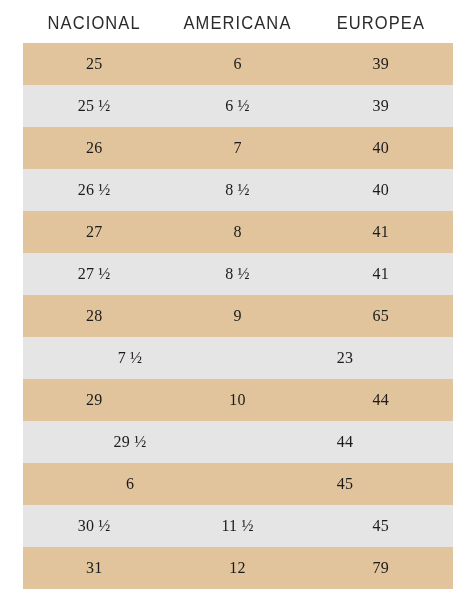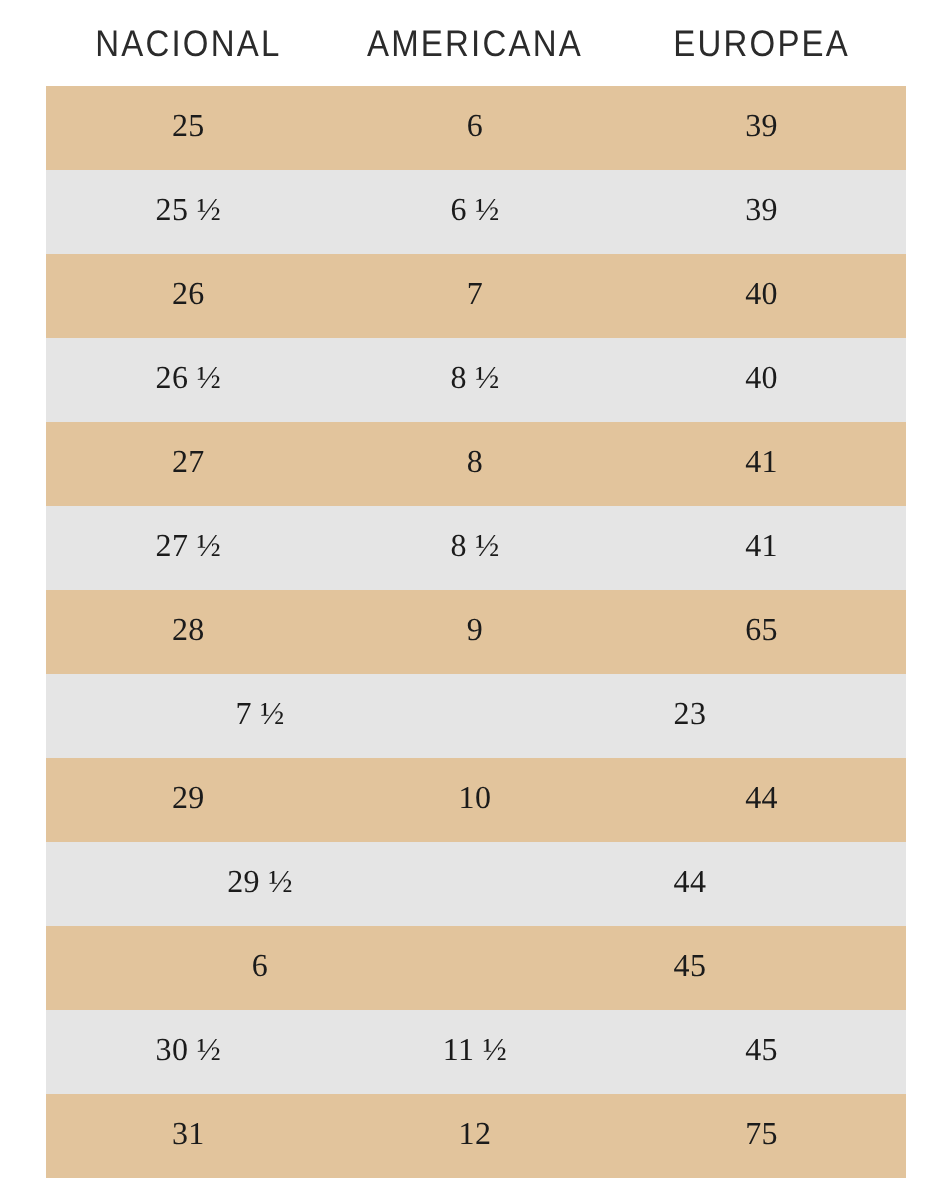--- a/index.html
+++ b/index.html
@@ -140,17 +140,17 @@
         <div class="chart-cell">45</div>
       </div>
       <div class="chart-row light">
         <div class="chart-cell">30 ½</div>
         <div class="chart-cell">11 ½</div>
         <div class="chart-cell">45</div>
       </div>
       <div class="chart-row dark">
         <div class="chart-cell">31</div>
         <div class="chart-cell">12</div>
-        <div class="chart-cell">75</div>
+        <div class="chart-cell">79</div>
       </div>
     </div>
 
 </div>
 
 </body></html>

